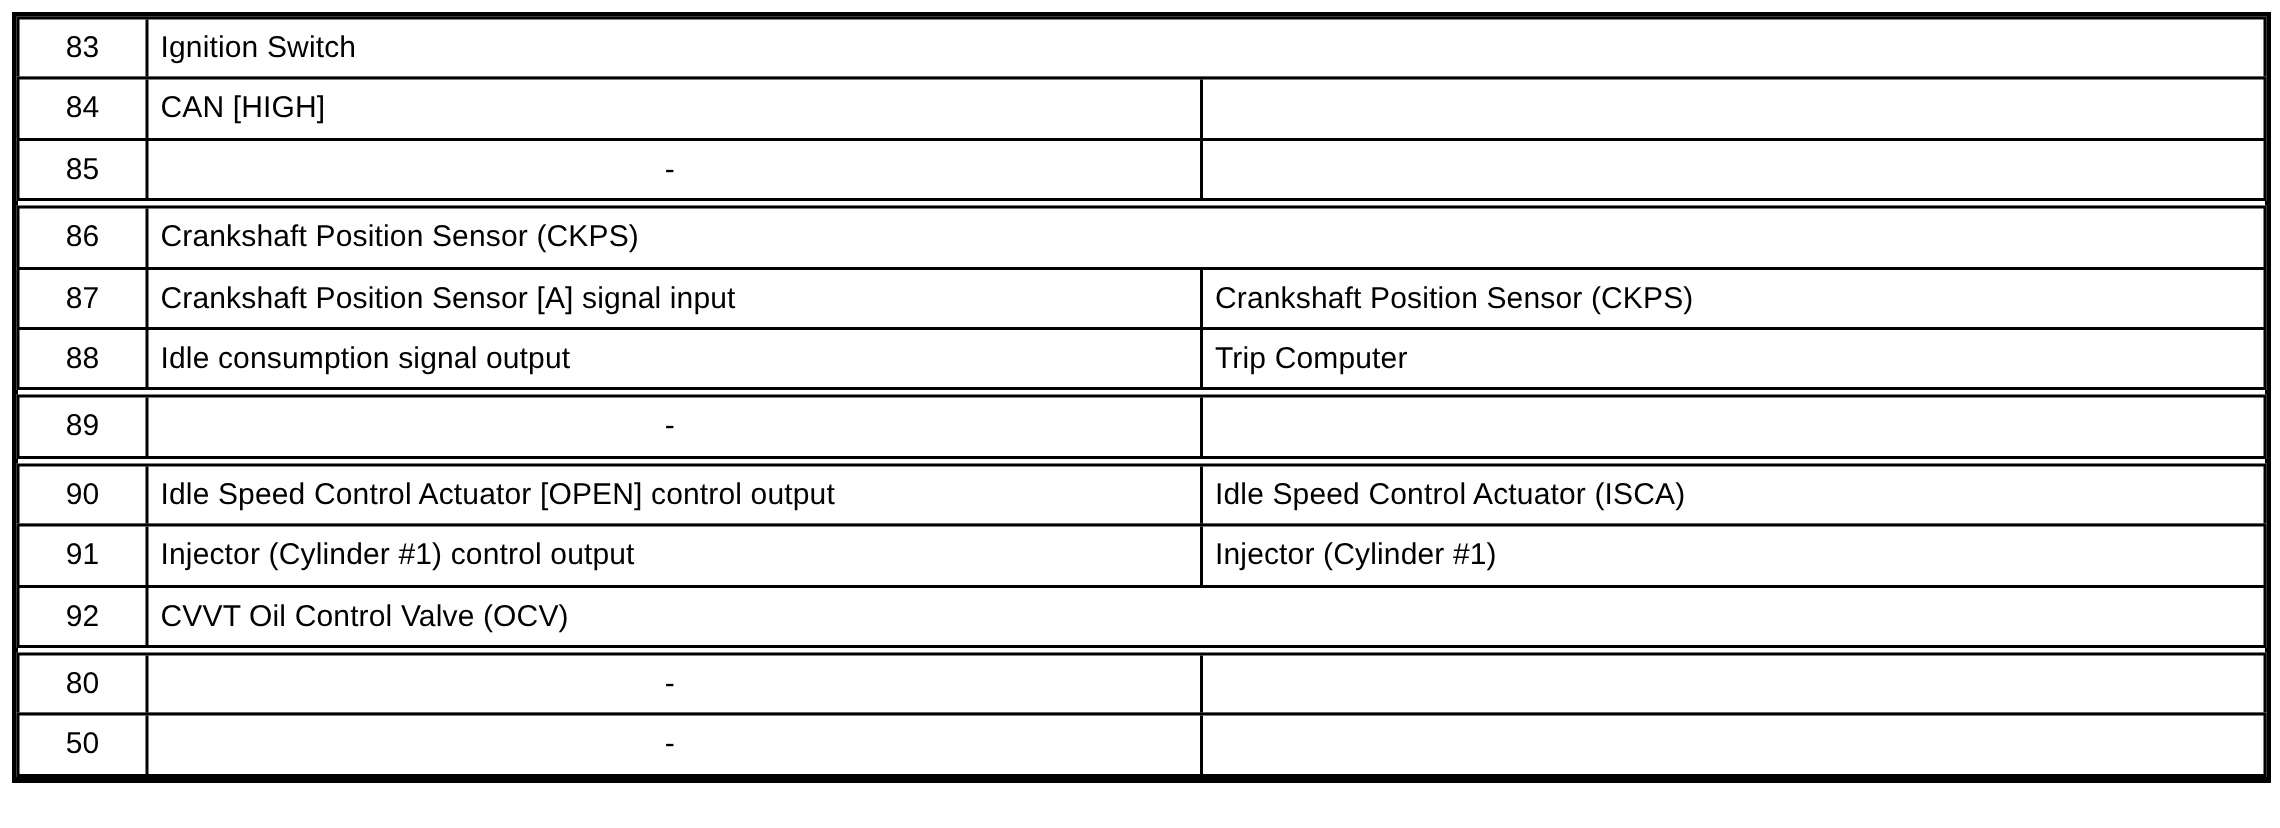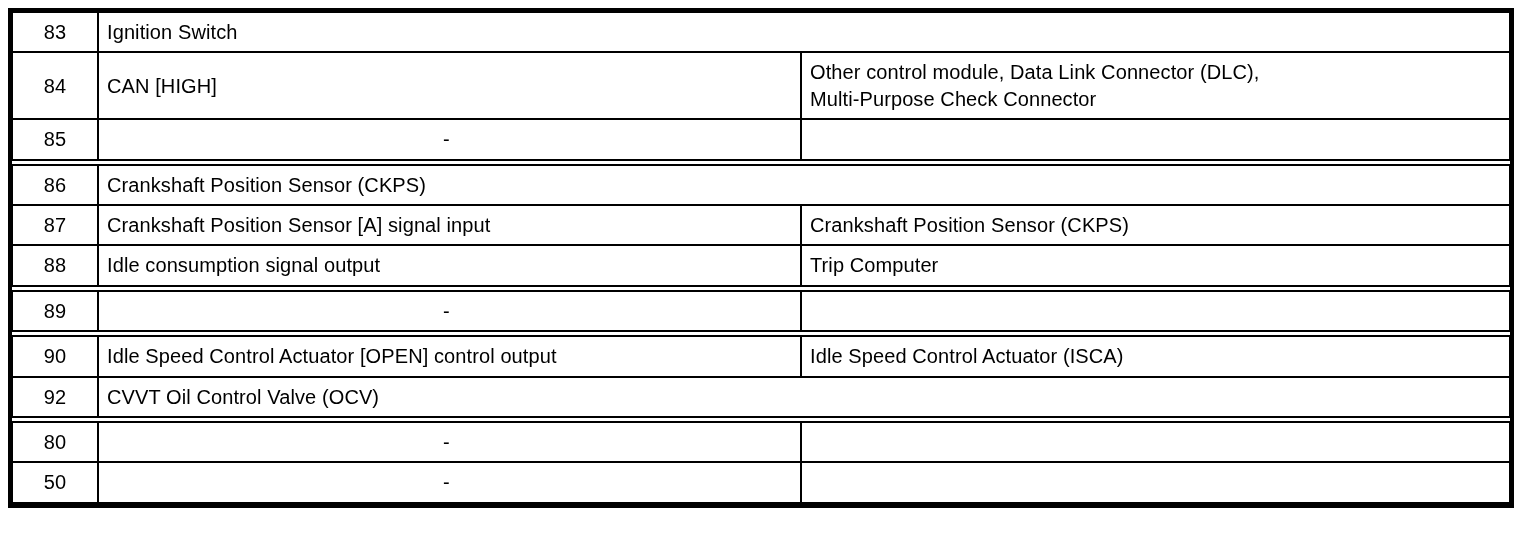--- a/index.html
+++ b/index.html
@@ -67,22 +67,20 @@
 
 <div class="page">
   <div class="pin-table" id="pin-table">
       <div class="row">
         <div class="cell pin">83</div>
         <div class="cell conn">Ignition Switch</div>
       </div>
       <div class="row">
         <div class="cell pin">84</div>
         <div class="cell desc">CAN [HIGH]</div>
-        <div class="cell conn">Other control module, Data Link Connector (DLC),
-Multi-Purpose Check Connector</div>
       </div>
       <div class="row">
         <div class="cell pin">85</div>
         <div class="cell desc dash-center">-</div>
         <div class="cell conn"></div>
       </div>
       <div class="row section-start">
         <div class="cell pin">86</div>
         <div class="cell conn">Crankshaft Position Sensor (CKPS)</div>
       </div>
@@ -100,20 +98,25 @@
         <div class="cell pin">89</div>
         <div class="cell desc dash-center">-</div>
         <div class="cell conn"></div>
       </div>
       <div class="row section-start">
         <div class="cell pin">90</div>
         <div class="cell desc">Idle Speed Control Actuator [OPEN] control output</div>
         <div class="cell conn">Idle Speed Control Actuator (ISCA)</div>
       </div>
       <div class="row">
+        <div class="cell pin">91</div>
+        <div class="cell desc">Injector (Cylinder #1) control output</div>
+        <div class="cell conn">Injector (Cylinder #1)</div>
+      </div>
+      <div class="row">
         <div class="cell pin">92</div>
         <div class="cell conn">CVVT Oil Control Valve (OCV)</div>
       </div>
       <div class="row section-start">
         <div class="cell pin">80</div>
         <div class="cell desc dash-center">-</div>
         <div class="cell conn"></div>
       </div>
       <div class="row">
         <div class="cell pin">50</div>

